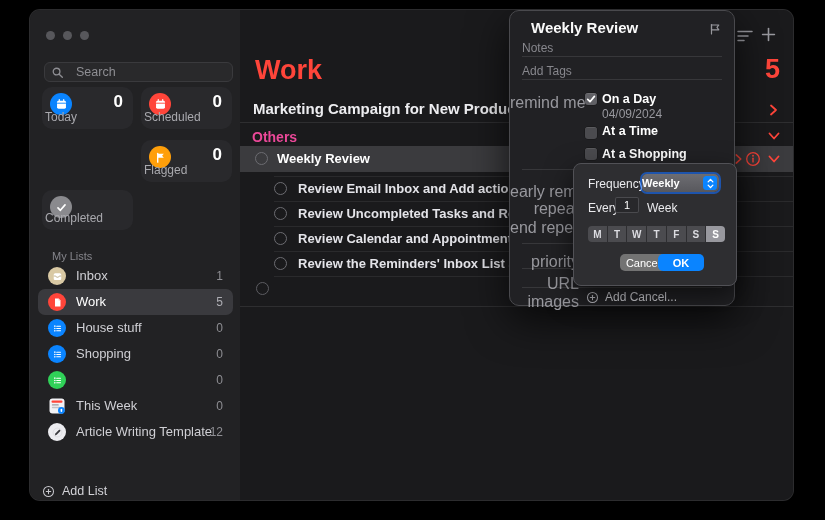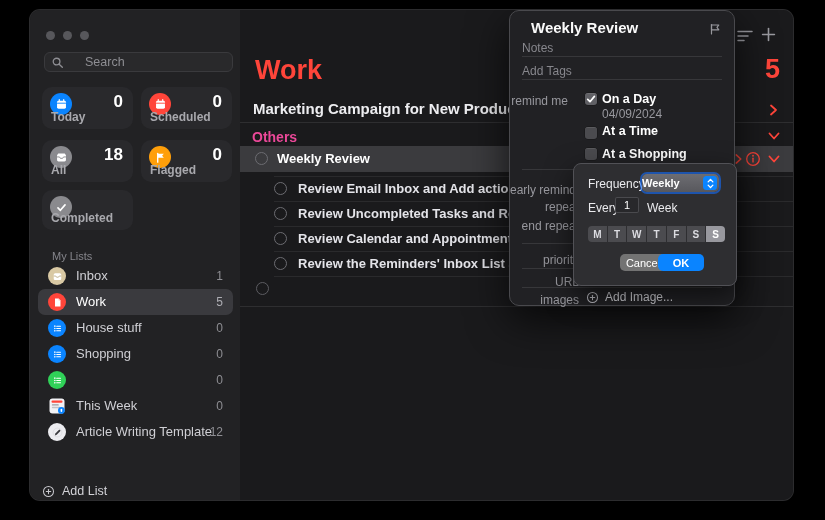--- a/index.html
+++ b/index.html
@@ -4,27 +4,27 @@
 <style>
   html,body{margin:0;padding:0;background:#000;width:825px;height:520px;overflow:hidden;
     font-family:"Liberation Sans", sans-serif;-webkit-font-smoothing:antialiased;}
   #stage{position:relative;width:825px;height:520px;background:#000;}
   
   #win{position:absolute;left:30px;top:10px;width:763px;height:490px;background:#1a1a1c;
     border-radius:10px;overflow:hidden;box-shadow:0 0 0 1px #2c2c2e,0 18px 50px rgba(0,0,0,.8);}
   
   #sidebar{position:absolute;left:0;top:0;width:210px;height:490px;background:#222224;border-right:1px solid #0e0e0f;}
   .tl{position:absolute;top:21px;width:9px;height:9px;border-radius:50%;background:#57575b;}
-  #search{position:absolute;left:14px;top:42px;width:189px;height:20px;background:#29292b;
-    border:1px solid #3a3a3d;border-radius:6px;box-sizing:border-box;display:flex;align-items:center;padding:0 6px;gap:21px;}
+  #search{position:absolute;left:14px;top:52px;width:189px;height:20px;background:#29292b;
+    border:1px solid #3a3a3d;border-radius:6px;box-sizing:border-box;display:flex;align-items:center;padding:0 6px;gap:12px;}
   #search span{color:#8e8e93;font-size:12.5px;}
   .card{position:absolute;width:91px;height:42px;background:#29292c;border-radius:10px;}
   .card .ic{position:absolute;left:8px;top:6px;width:22px;height:22px;border-radius:50%;display:flex;align-items:center;justify-content:center;}
   .card .cnt{position:absolute;right:10px;top:5px;font-size:17px;font-weight:700;color:#fff;}
-  .card .lbl{position:absolute;left:9px;bottom:5px;font-size:12px;font-weight:700;color:#a9a9ae;}
+  .card .lbl{position:absolute;left:3px;bottom:5px;font-size:12px;font-weight:400;color:#a9a9ae;}
   #mylists-label{position:absolute;left:22px;top:240px;font-size:11px;color:#85858b;}
   .srow{position:absolute;left:8px;width:195px;height:26px;border-radius:7px;}
   .srow.sel{background:#3a3a3e;}
   .srow .lic{position:absolute;left:10px;top:4px;width:18px;height:18px;border-radius:50%;display:flex;align-items:center;justify-content:center;}
   .srow .nm{position:absolute;left:38px;top:0;line-height:26px;font-size:13px;color:#cfcfd4;}
   .srow.sel .nm{color:#fff;}
   .srow .ct{position:absolute;right:10px;top:0;line-height:26px;font-size:12px;color:#8e8e93;}
   #addlist{position:absolute;left:12px;top:474px;display:flex;align-items:center;gap:7px;color:#d3d3d8;font-size:12.5px;}
   
   #main{position:absolute;left:210px;top:0;width:553px;height:490px;background:#1a1a1c;}
@@ -40,21 +40,21 @@
   .subrow .txt{position:absolute;left:58px;top:0;line-height:25px;font-size:13px;font-weight:600;color:#e4e4e9;white-space:nowrap;}
   .rsep{position:absolute;left:34px;right:0;height:1px;background:rgba(255,255,255,.07);}
   .toolicon{position:absolute;}
   
   #popup{position:absolute;left:479px;top:0;width:226px;height:296px;background:#212124;
     border:1px solid #49494d;border-radius:10px;box-sizing:border-box;z-index:10;
     box-shadow:0 14px 40px rgba(0,0,0,.7);}
   #popup .title{position:absolute;left:21px;top:8px;font-size:15px;font-weight:700;color:#fafafa;}
   .psep{position:absolute;left:12px;right:12px;height:1px;background:rgba(255,255,255,.1);}
   .ph{position:absolute;font-size:12px;color:#87878d;}
-  .flabel{position:absolute;left:0;width:69px;text-align:right;font-size:12px;color:#98989e;white-space:nowrap;}
+  .flabel{position:absolute;left:0;width:69px;text-align:right;font-size:16px;color:#98989e;white-space:nowrap;}
   .cb{position:absolute;width:12px;height:12px;border-radius:3px;background:#4b4b4f;
     box-shadow:inset 0 .5px 0 rgba(255,255,255,.18),0 0 0 .5px rgba(0,0,0,.35);}
   .cb svg{display:none;position:absolute;left:0;top:0;}
   .cb.checked{background:#606065;}
   .cb.checked svg{display:block;}
   .cbl{position:absolute;font-size:12.5px;font-weight:700;color:#fff;}
   #addimg{position:absolute;left:76px;top:279px;display:flex;align-items:center;gap:6px;color:#cfcfd4;font-size:12px;}
   
   #npopup{position:absolute;left:543px;top:153px;width:164px;height:123px;background:#2e2e31;
     border:1px solid #515156;border-radius:8px;box-sizing:border-box;z-index:20;
@@ -113,30 +113,20 @@
         <svg width="13" height="13" viewBox="0 0 14 14">
               <rect x="2.2" y="3" width="9.6" height="8.6" rx="1.6" fill="#fff"></rect>
               <line x1="2.2" y1="5.6" x2="11.8" y2="5.6" stroke="#ff453a" stroke-width="1"></line>
               <line x1="4.6" y1="1.8" x2="4.6" y2="3.4" stroke="#fff" stroke-width="1.3" stroke-linecap="round"></line>
               <line x1="9.4" y1="1.8" x2="9.4" y2="3.4" stroke="#fff" stroke-width="1.3" stroke-linecap="round"></line>
             </svg>
       </span>
       <span class="cnt">0</span>
       <span class="lbl">Scheduled</span>
     </div>
-    <div class="card" style="left:12px;top:130px">
-      <span class="ic" style="background:#8a8a8e">
-        <svg width="13" height="13" viewBox="0 0 14 14">
-              <path d="M2.2 4.6 L3.5 2.8 H10.5 L11.8 4.6 V9.8 A1.5 1.5 0 0 1 10.3 11.3 H3.7 A1.5 1.5 0 0 1 2.2 9.8 Z" fill="#fff"></path>
-              <path d="M2.2 6.4 H4.8 L5.8 7.9 H8.2 L9.2 6.4 H11.8" fill="none" stroke="#8a8a8e" stroke-width="1"></path>
-            </svg>
-      </span>
-      <span class="cnt">18</span>
-      <span class="lbl">All</span>
-    </div>
     <div class="card" style="left:111px;top:130px">
       <span class="ic" style="background:#ff9f0a">
         <svg width="13" height="13" viewBox="0 0 14 14">
               <path d="M4 2.6 V12" stroke="#fff" stroke-width="1.5" stroke-linecap="round"></path>
               <path d="M4 3 H10.6 L8.7 5.2 L10.6 7.4 H4 Z" fill="#fff"></path>
             </svg>
       </span>
       <span class="cnt">0</span>
       <span class="lbl">Flagged</span>
     </div>
@@ -351,21 +341,21 @@
     <div class="flabel" style="top:264px">URL</div>
     <div class="psep" style="top:276px"></div>
     <div class="flabel" style="top:282px">images</div>
 
     <div id="addimg">
       <svg width="13" height="13" viewBox="0 0 14 14" style="color:#b9b9bf">
             <circle cx="7" cy="7" r="5.4" fill="none" stroke="currentColor" stroke-width="1.1"></circle>
             <line x1="7" y1="4.6" x2="7" y2="9.4" stroke="currentColor" stroke-width="1.1" stroke-linecap="round"></line>
             <line x1="4.6" y1="7" x2="9.4" y2="7" stroke="currentColor" stroke-width="1.1" stroke-linecap="round"></line>
           </svg>
-      <span>Add Image...</span>
+      <span>Add Cancel...</span>
     </div>
   </div>
 
   <div id="npopup">
     <div class="flbl" style="left:14px;top:13px">Frequency:</div>
     <div id="freq-btn">
       <span class="val">Weekly</span>
       <span class="cap">
         <svg width="9" height="13" viewBox="0 0 10 14">
               <path d="M2.4 5.2 L5 2.4 L7.6 5.2" fill="none" stroke="#fff" stroke-width="1.5" stroke-linecap="round" stroke-linejoin="round"></path>

